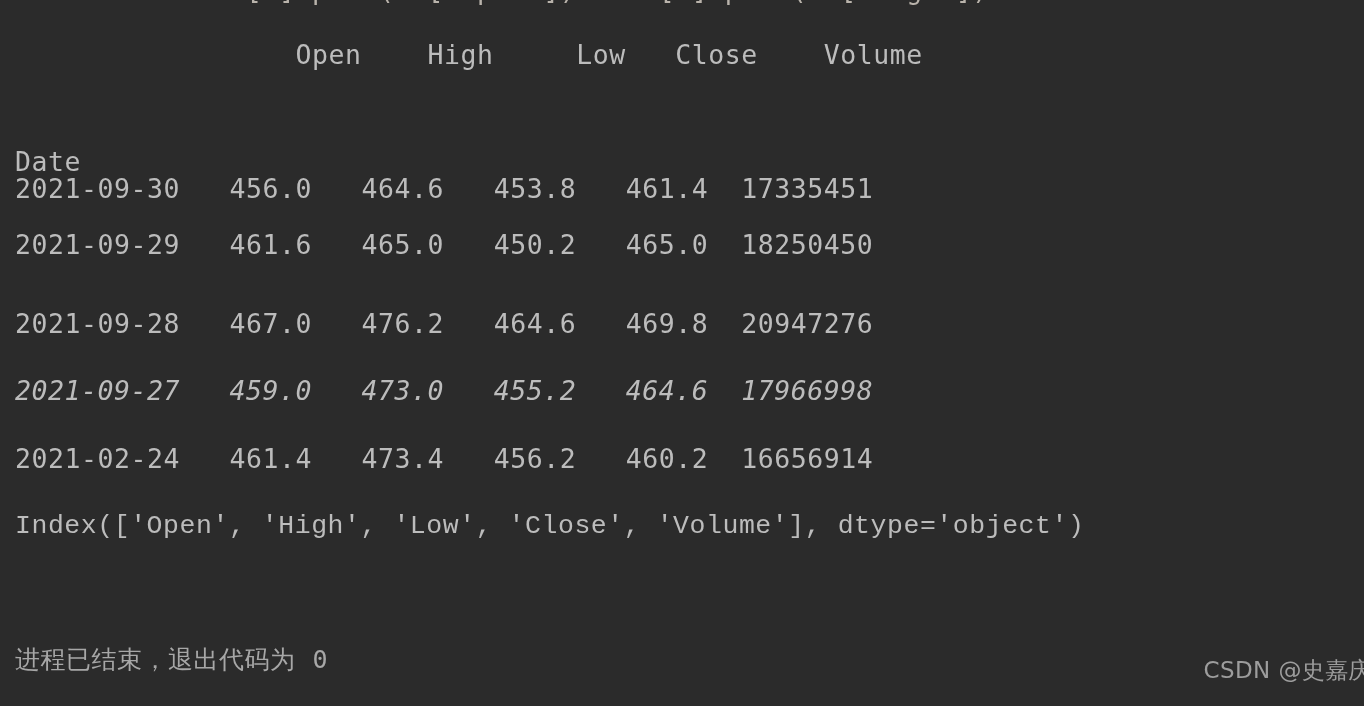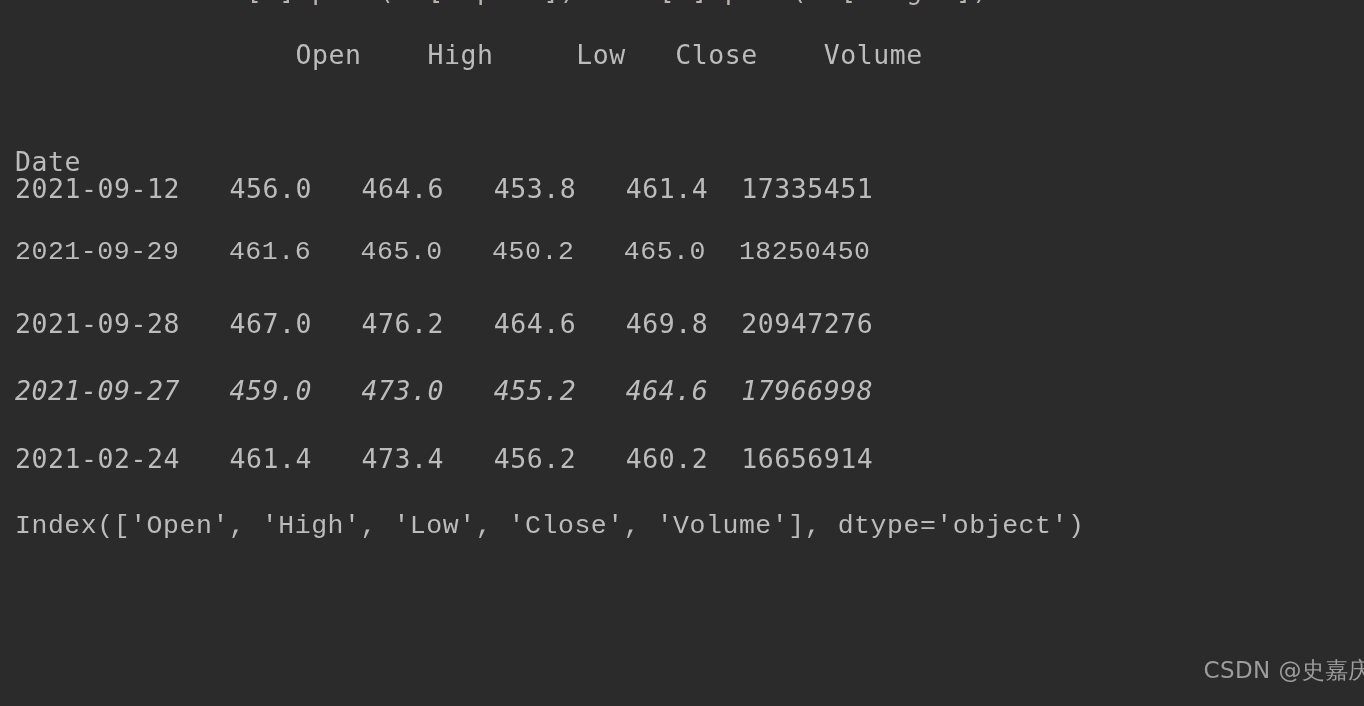--- a/index.html
+++ b/index.html
@@ -42,21 +42,21 @@
   
   .clipped-top {
     top: -27px;
     color: #b9b3ab;
     overflow: hidden;
   }
 
   .line-header       { top: 38px; }
   .line-index-name   { top: 105px; margin-top: 40px; }
   .line-row-0        { top: 172px; }
-  .line-row-1        { top: 235px; font-family: Liberation Mono, monospace; }
+  .line-row-1        { top: 228px; }
   .line-row-2        { top: 307px; }
   .line-row-3        { top: 374px; font-style: italic; }
   .line-row-4        { top: 442px; }
   .line-columns      { top: 509px; font-family: Liberation Mono, monospace; }
   .line-exit         { top: 643px;
                        font-family: "DejaVu Sans", "Liberation Sans", sans-serif;
                        font-size: 25px;
                        letter-spacing: 0.5px;
                        color: #a7a7a7; }
   .line-exit .code   { font-family: "DejaVu Sans Mono", "Liberation Mono", monospace; }
@@ -77,28 +77,29 @@
 <body>
 
 <div id="console">
 
   <div class="console-line clipped-top">            ax[0].plot(df['Open'])   ax[1].plot(df['High'])</div>
 
   <div class="console-line line-header">                 Open    High     Low   Close    Volume</div>
 
   <div class="console-line line-index-name">Date</div>
 
-  <div class="console-line line-row-0">2021-09-12   456.0   464.6   453.8   461.4  17335451</div>
+  <div class="console-line line-row-0">2021-09-30   456.0   464.6   453.8   461.4  17335451</div>
 
   <div class="console-line line-row-1">2021-09-29   461.6   465.0   450.2   465.0  18250450</div>
 
   <div class="console-line line-row-2">2021-09-28   467.0   476.2   464.6   469.8  20947276</div>
 
   <div class="console-line line-row-3">2021-09-27   459.0   473.0   455.2   464.6  17966998</div>
 
   <div class="console-line line-row-4">2021-02-24   461.4   473.4   456.2   460.2  16656914</div>
 
   <div class="console-line line-columns">Index(['Open', 'High', 'Low', 'Close', 'Volume'], dtype='object')</div>
 
+  <div class="console-line line-exit"><span>进程已结束，退出代码为  </span><span class="code">0</span></div>
 
   <div id="watermark">CSDN @史嘉庆</div>
 
 </div>
 
 </body></html>

